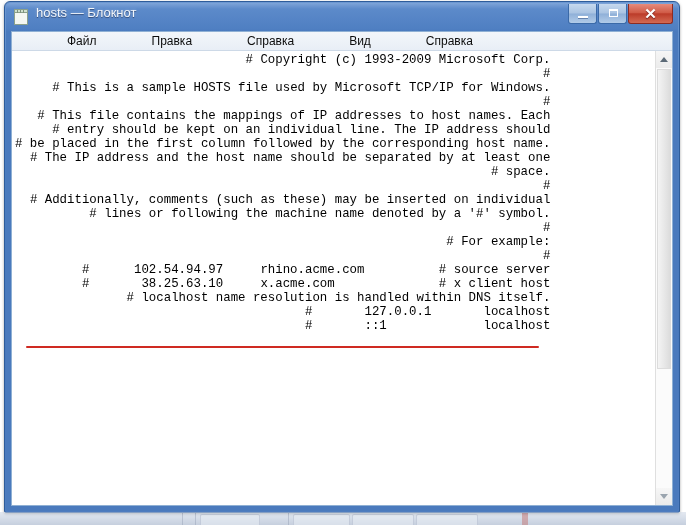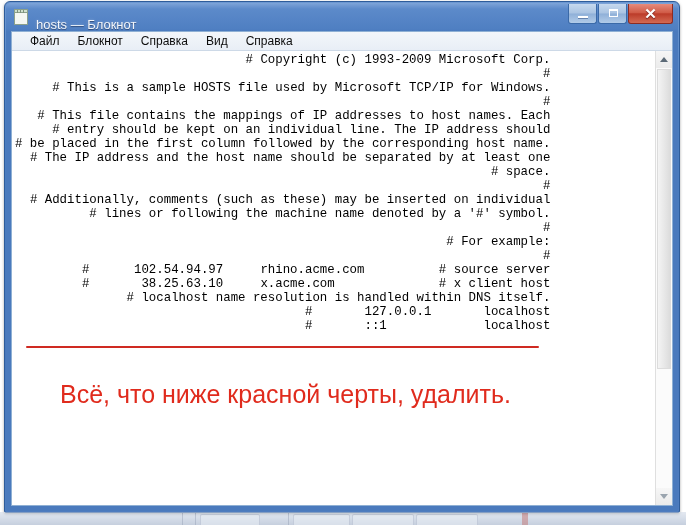--- a/index.html
+++ b/index.html
@@ -118,21 +118,21 @@
   #title-icon .ring {
     position: absolute;
     top: 1px;
     width: 1px;
     height: 3px;
     background: #7e927e;
   }
   #window-title {
     position: absolute;
     left: 30px;
-    top: 12px;
+    top: 0;
     height: 20px;
     line-height: 20px;
     font-size: 13px;
     color: #f2f6fb;
     text-shadow: 0 1px 1px rgba(20,40,80,0.7), 0 0 3px rgba(255,255,255,0.35);
     white-space: nowrap;
   }
 
   
   #window-controls {
@@ -220,20 +220,21 @@
     align-items: center;
     padding-left: 10px;
   }
   .menu-item {
     font-size: 12px;
     color: #0d0d0d;
     padding: 1px 8px 2px 8px;
     margin-right: 2px;
     white-space: nowrap;
     cursor: default;
+    margin-left: 37px;
   }
 
   
   #text-area {
     position: absolute;
     left: 0;
     top: 19px;
     right: 17px;
     bottom: 0;
     background: #ffffff;
@@ -359,21 +360,21 @@
           <div class="winbtn close">
             <span class="glyph-close">✕</span>
           </div>
         </div>
       </div>
 
       <div id="client-area">
 
         <div id="menu-bar">
           <div class="menu-item">Файл</div>
-          <div class="menu-item">Блокнот</div>
+          <div class="menu-item">Правка</div>
           <div class="menu-item">Справка</div>
           <div class="menu-item">Вид</div>
           <div class="menu-item">Справка</div>
         </div>
 
         <div id="text-area">
           <div id="text-content"># Copyright (c) 1993-2009 Microsoft Corp.
 #
 # This is a sample HOSTS file used by Microsoft TCP/IP for Windows.
 #
@@ -389,21 +390,20 @@
 # For example:
 #
 #      102.54.94.97     rhino.acme.com          # source server
 #       38.25.63.10     x.acme.com              # x client host
 # localhost name resolution is handled within DNS itself.
 #       127.0.0.1       localhost
 #       ::1             localhost</div>
 
           <div id="red-rule"></div>
 
-          <div id="red-note">Всё, что ниже красной черты, удалить.</div>
         </div>
 
         <div id="vscrollbar">
           <div id="sb-track"></div>
           <div class="sb-arrow up">
             <span class="tri"></span>
           </div>
           <div id="sb-thumb"></div>
           <div class="sb-arrow down">
             <span class="tri"></span>

